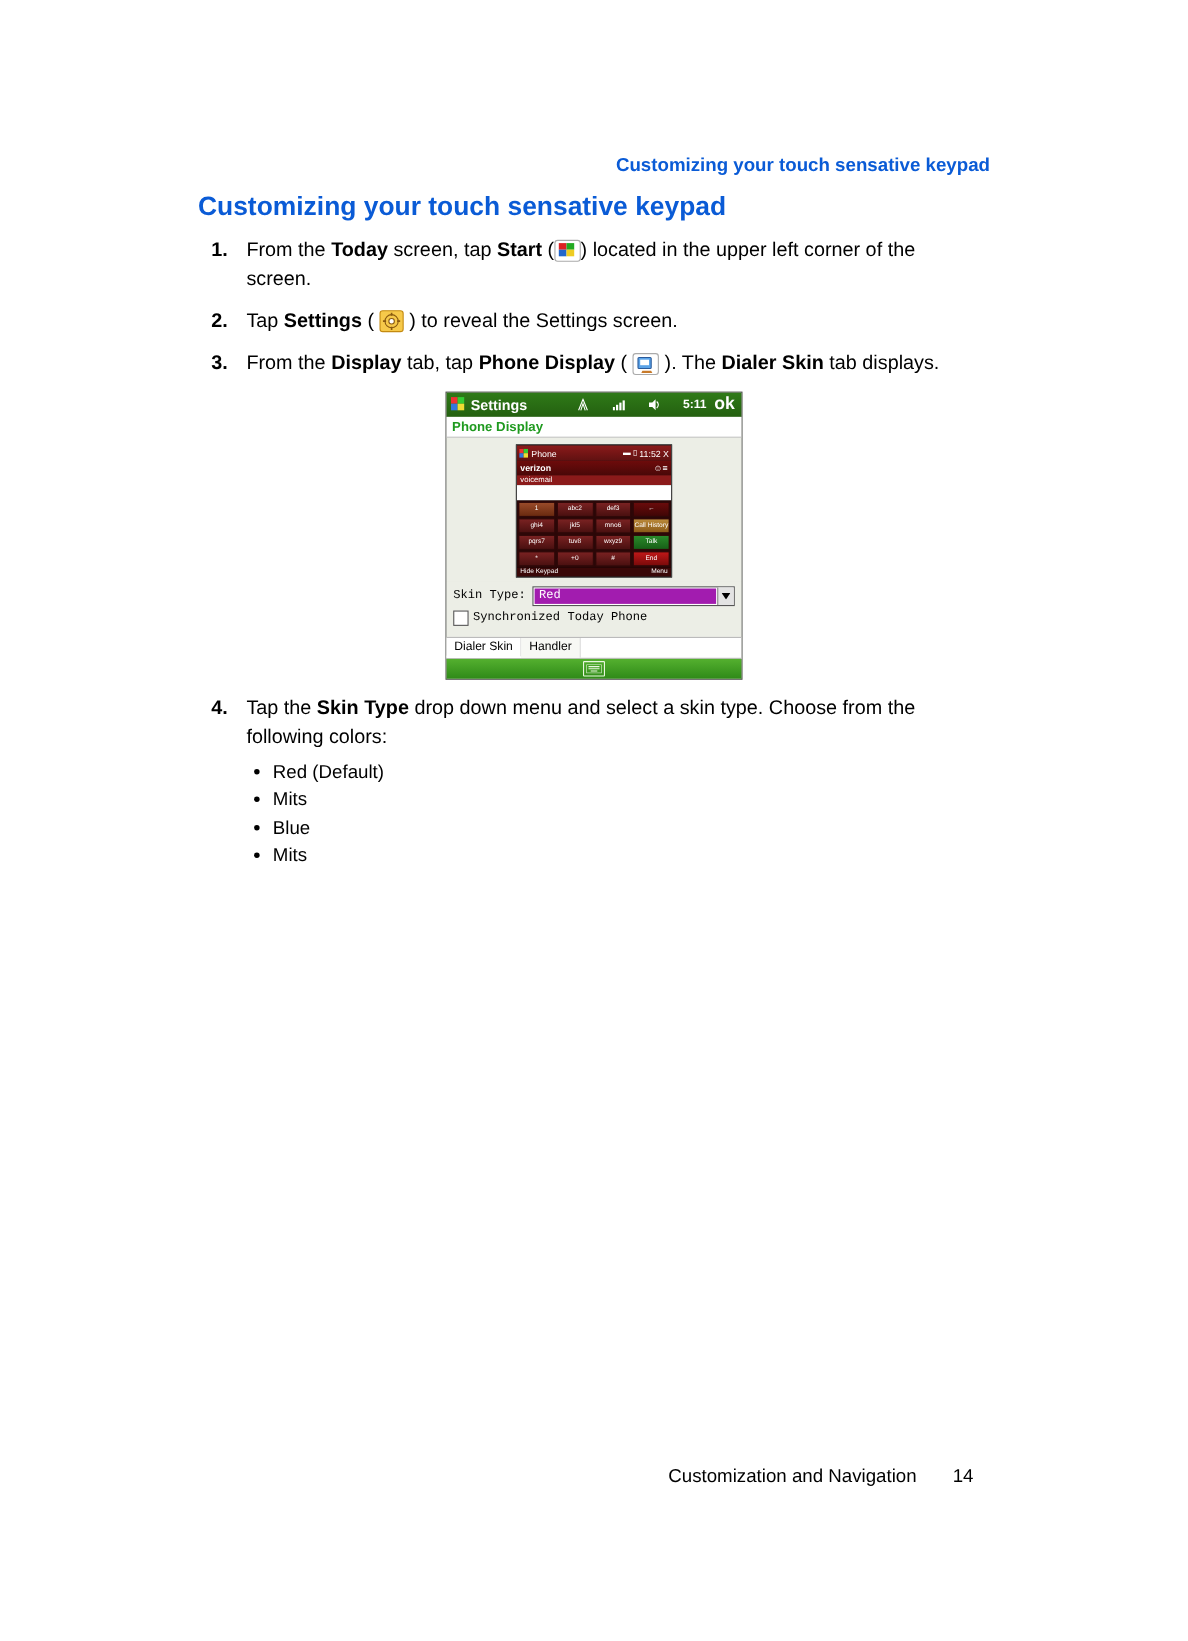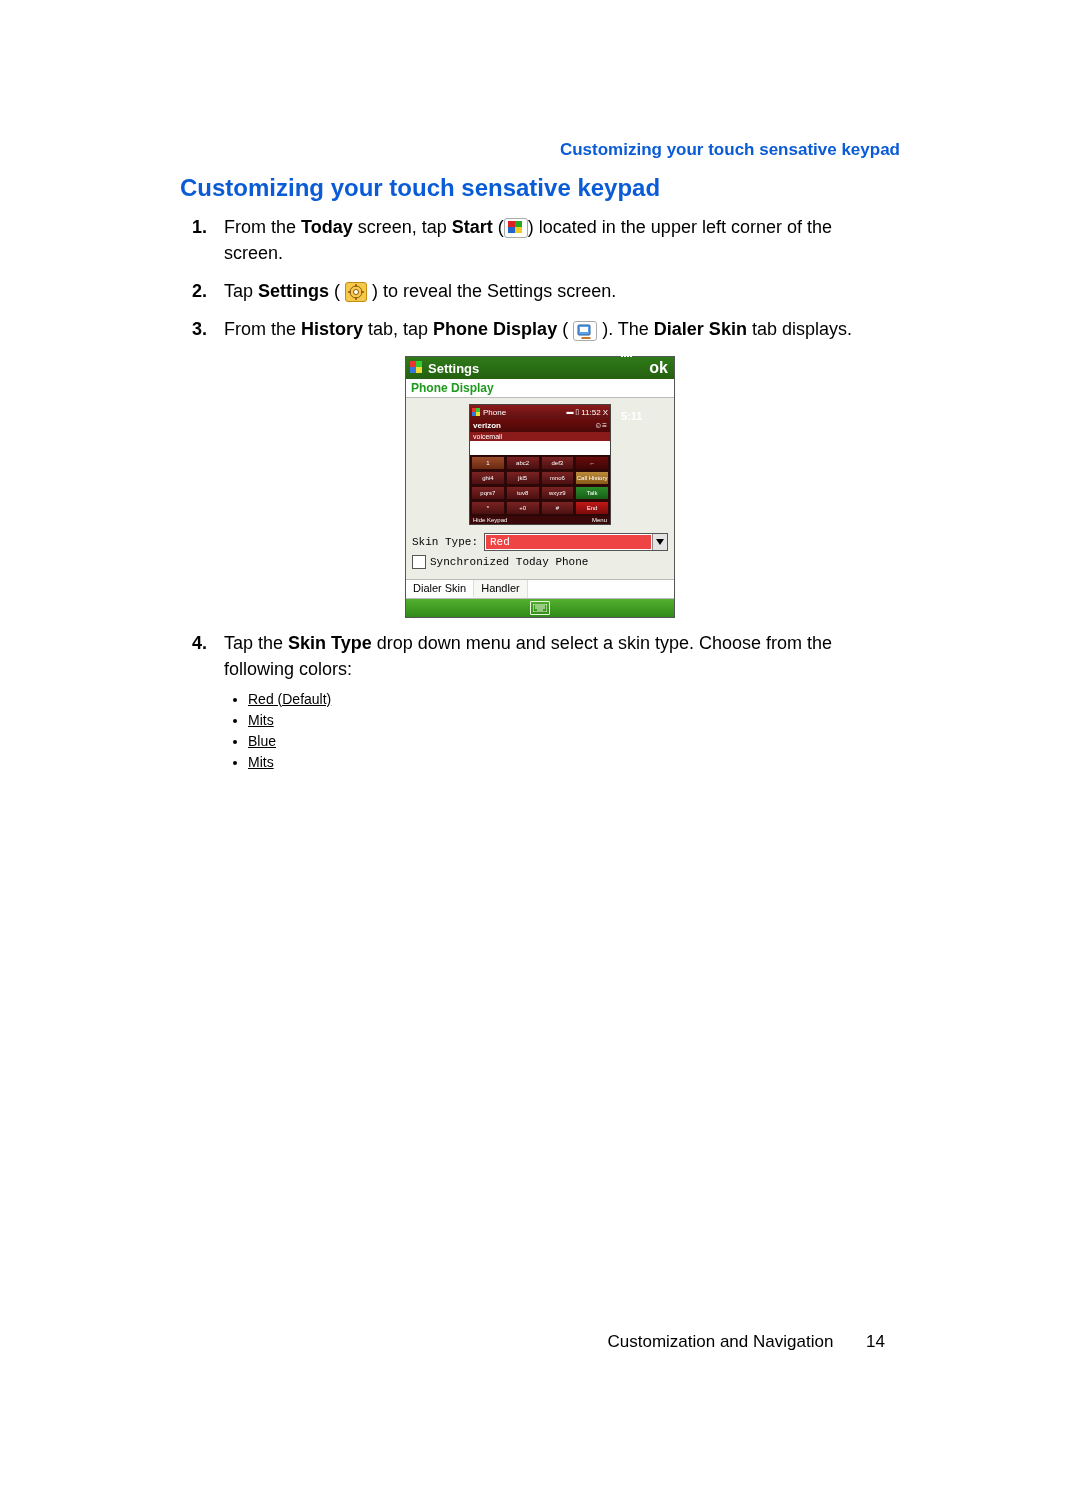--- a/index.html
+++ b/index.html
@@ -60,23 +60,22 @@
     padding: 1px 2px;
     line-height: 0;
   }
   .inline-icon svg { display:block; }
   ul.bullets {
     list-style: disc;
     margin: 6px 0 0 24px;
     padding: 0;
   }
   ul.bullets li {
-    font-size: 14px;
+    font-size: 17px;
     line-height: 1.5;
-    text-decoration: underline;
   }
   .screenshot-frame {
     margin: 14px auto 10px auto;
     width: 270px;
   }
   .ppc {
     border: 1px solid #555;
     font-family: Tahoma, Arial, sans-serif;
     font-size: 11px;
     color: #000;
@@ -89,21 +88,21 @@
     align-items: center;
     padding: 1px 4px;
     font-size: 13px;
     font-weight: bold;
     height: 20px;
   }
   .ppc-title .flag {
     width: 14px; height:14px; margin-right:4px;
   }
   .ppc-title .sp { flex:1; }
-  .ppc-status { display:flex; align-items:flex-start; gap:20px; font-size:11px;flex-direction:column;}
+  .ppc-status { display:flex; align-items:flex-start; gap:20px; font-size:11px;}
   .ppc-status .icon-sm { width:12px; height:12px; display:inline-block;}
   .ppc-ok {
     margin-left:5px;
     font-size:16px;
     padding: 0 2px;
   }
   .subtitle {
     background: #fff;
     color: #1f9a1f;
     font-size: 12px;
@@ -193,21 +192,21 @@
     flex:1;
     display:flex;
     border:1px solid #555;
     background:#fff;
     height:16px;
     align-items:center;
   }
   .dropdown .sel {
     flex:1;
     padding:0 4px;
-    background:#ef4444;
+    background:#a21caf;
     color:#fff;
     font-size:11px;
     line-height:14px;
     margin:1px;
   }
   .dropdown .arrow {
     width:14px;
     background:#e3e3e3;
     border-left:1px solid #888;
     display:flex;
@@ -279,21 +278,21 @@
             <circle cx="8" cy="8" r="2.5" fill="#fff" stroke="#8a5a10"></circle>
             <g stroke="#8a5a10" stroke-width="1.5">
               <line x1="8" y1="0" x2="8" y2="3"></line>
               <line x1="8" y1="13" x2="8" y2="16"></line>
               <line x1="0" y1="8" x2="3" y2="8"></line>
               <line x1="13" y1="8" x2="16" y2="8"></line>
             </g>
           </svg></span><span> ) to reveal the Settings screen.</span>
     </li>
     <li>
-      <span>From the </span><span class="b">History</span><span> tab, tap </span><span class="b">Phone Display</span><span> ( </span><span class="inline-icon"><svg width="18" height="16">
+      <span>From the </span><span class="b">Display</span><span> tab, tap </span><span class="b">Phone Display</span><span> ( </span><span class="inline-icon"><svg width="18" height="16">
             <rect x="2" y="2" width="12" height="10" rx="1" fill="#5aa3e8" stroke="#2a5a9a"></rect>
             <rect x="4" y="4" width="8" height="5" fill="#fff"></rect>
             <path d="M6 14 L14 14 L15 16 L5 16 Z" fill="#c87a2a"></path>
           </svg></span><span> ). The </span><span class="b">Dialer Skin</span><span> tab displays.</span>
     </li>
   </ol>
 
   <div class="screenshot-frame">
     <div class="ppc">
       <div class="ppc-title">

